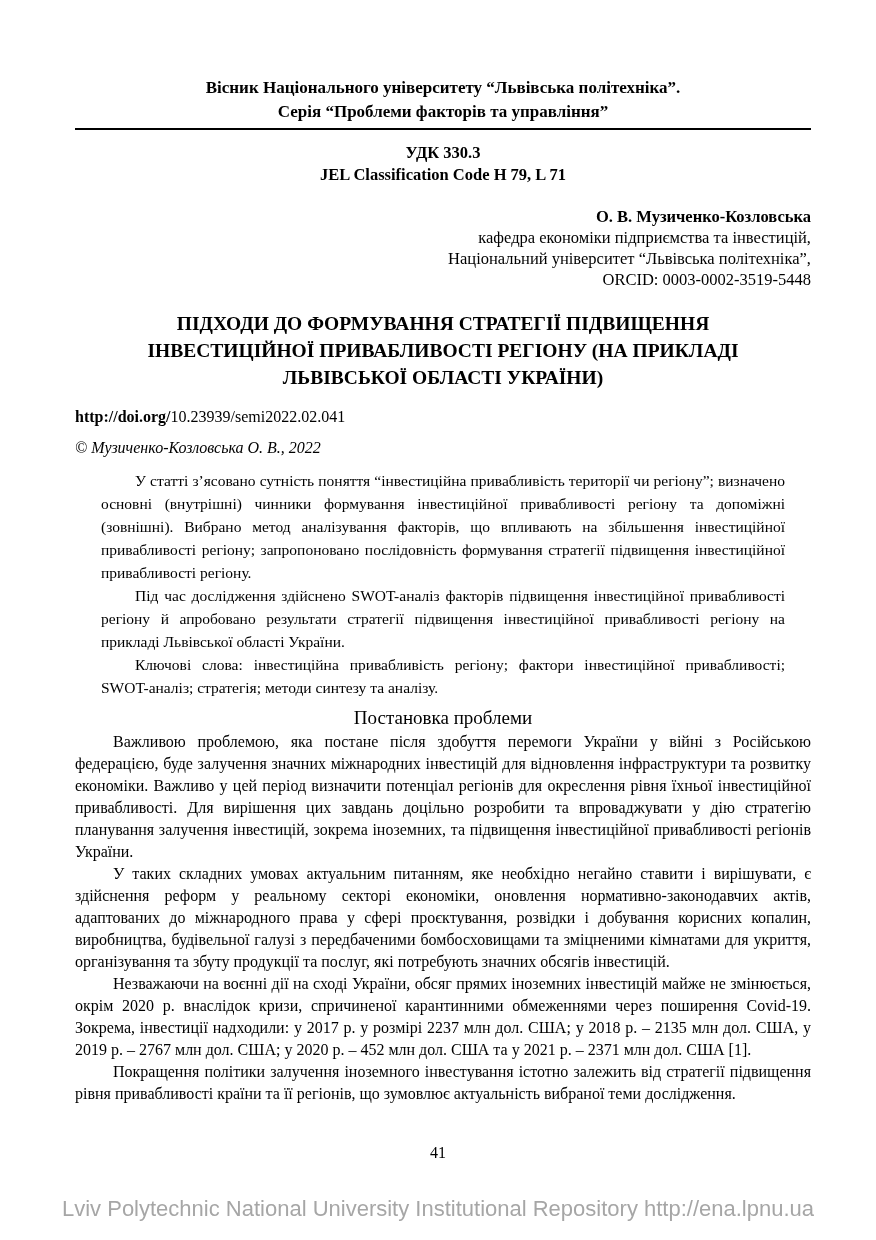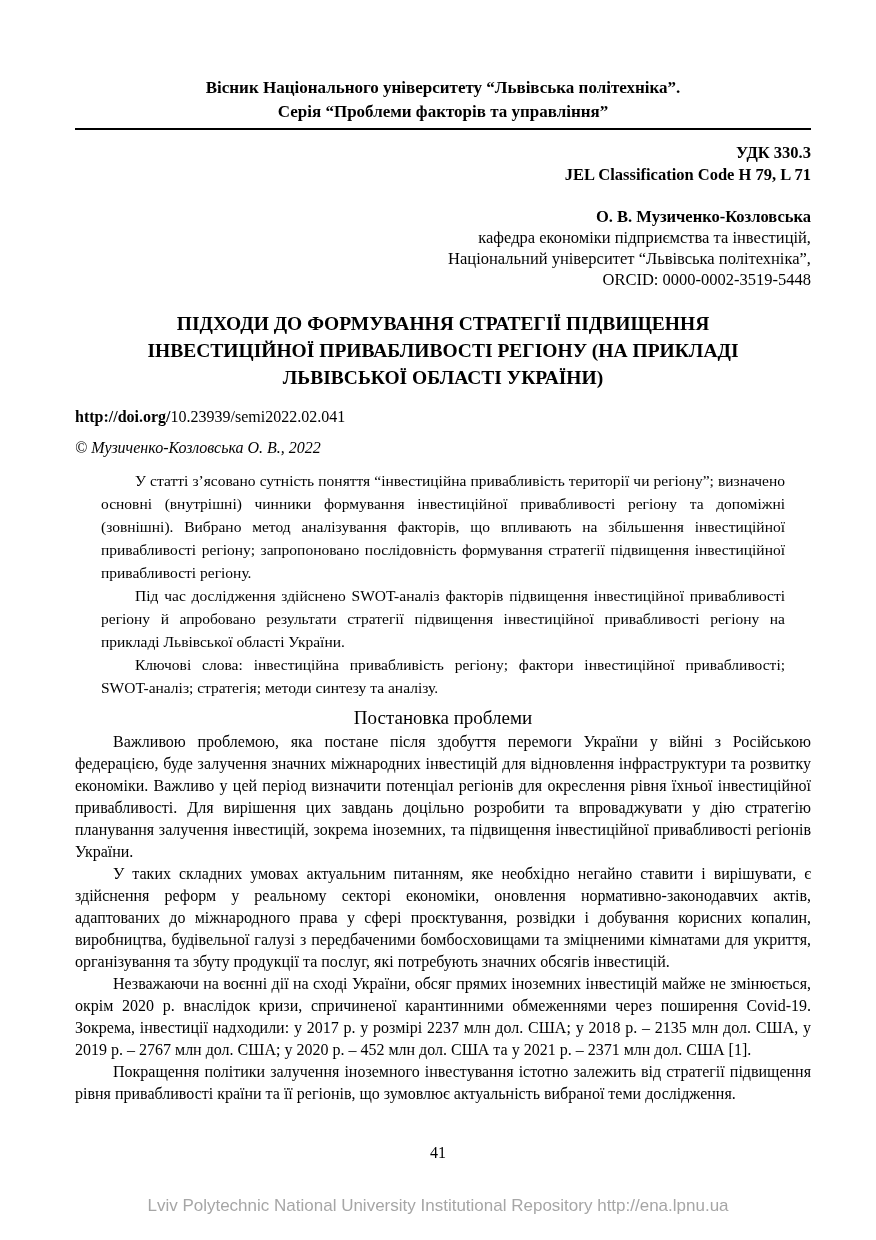--- a/index.html
+++ b/index.html
@@ -12,21 +12,21 @@
     overflow:hidden;
   }
   .content {
     position:absolute;
     left:75px; top:76px;
     width:736px;
   }
   .jheader { text-align:center; font-weight:bold; font-size:17px; line-height:24px; }
   .rule { border:0; border-top:2.5px solid #000; margin:4px 0 0 0; }
   .vol { font-weight:bold; font-size:16.5px; line-height:21px; margin-top:5px; }
-  .meta { text-align:right; font-weight:bold; font-size:16.5px; line-height:22px; margin-top:12px; }
+  .meta { text-align:center; font-weight:bold; font-size:16.5px; line-height:22px; margin-top:12px; }
   .authorblock { text-align:right; font-size:16.5px; line-height:21px; margin-top:20px; }
   .authorblock .name { font-weight:bold; }
   .article-title {
     text-align:center; font-weight:bold;
     font-size:19.5px; line-height:27px;
     margin-top:20px;
   }
   .doi { font-size:16px; line-height:21px; margin-top:15px; }
   .doi .bold { font-weight:bold; }
   .copyright { font-style:italic; font-size:16px; line-height:21px; margin-top:10px; }
@@ -40,21 +40,21 @@
     text-align:center; font-weight:normal;
     font-size:19px; line-height:21px; margin-top:8px;
   }
   .bodytext { font-size:16px; line-height:22px; text-align:justify; margin-top:3px; }
   .bodytext p { margin:0; text-indent:38px; }
   .pageno { position:absolute; left:0; width:100%; text-align:center; top:1144px; font-size:16px; }
   .repo-footer {
     position:absolute; left:0; width:100%; top:1196px;
     text-align:center;
     font-family:"Liberation Sans", sans-serif;
-    font-size:17px; color:#a6a6a6;
+    font-size:22px; color:#a6a6a6;
   }
 </style>
 </head>
 <body>
 
 <div class="page">
   <div class="content">
 
     <div class="jheader">
       <div>Вісник Національного університету “Львівська політехніка”.</div>
@@ -66,21 +66,21 @@
 
     <div class="meta">
       <div>УДК 330.3</div>
       <div>JEL Classification Code H 79, L 71</div>
     </div>
 
     <div class="authorblock">
       <div class="name">О. В. Музиченко-Козловська</div>
       <div>кафедра економіки підприємства та інвестицій,</div>
       <div>Національний університет “Львівська політехніка”,</div>
-      <div>ORCID: 0000-0002-3519-5448</div>
+      <div>ORCID: 0003-0002-3519-5448</div>
     </div>
 
     <div class="article-title">
       <div>ПІДХОДИ ДО ФОРМУВАННЯ СТРАТЕГІЇ ПІДВИЩЕННЯ</div>
       <div>ІНВЕСТИЦІЙНОЇ ПРИВАБЛИВОСТІ РЕГІОНУ (НА ПРИКЛАДІ</div>
       <div>ЛЬВІВСЬКОЇ ОБЛАСТІ УКРАЇНИ)</div>
     </div>
 
     <div class="doi"><span class="bold">http://doi.org/</span><span>10.23939/semi2022.02.041</span></div>
 

